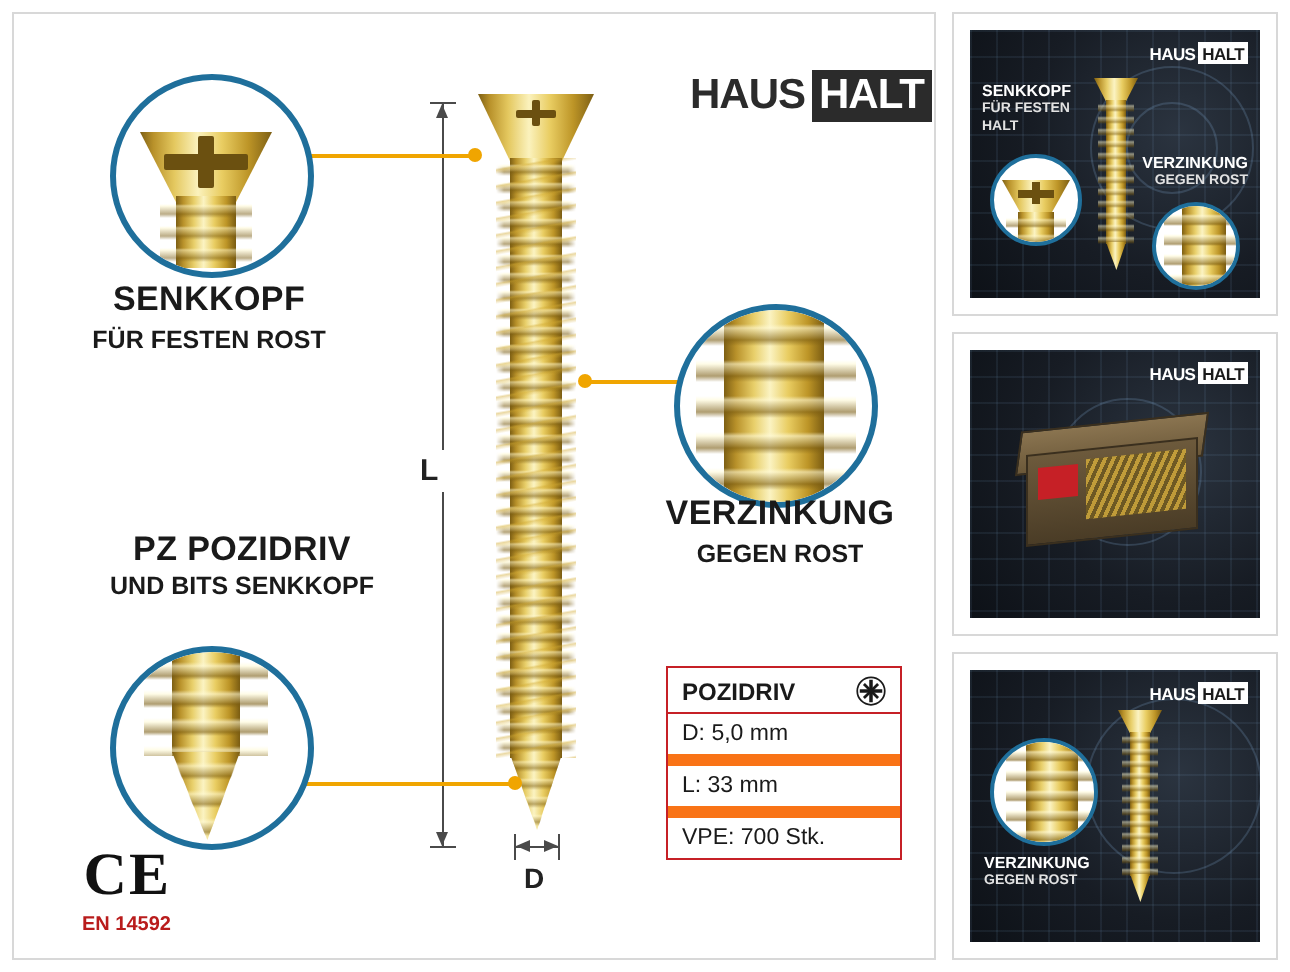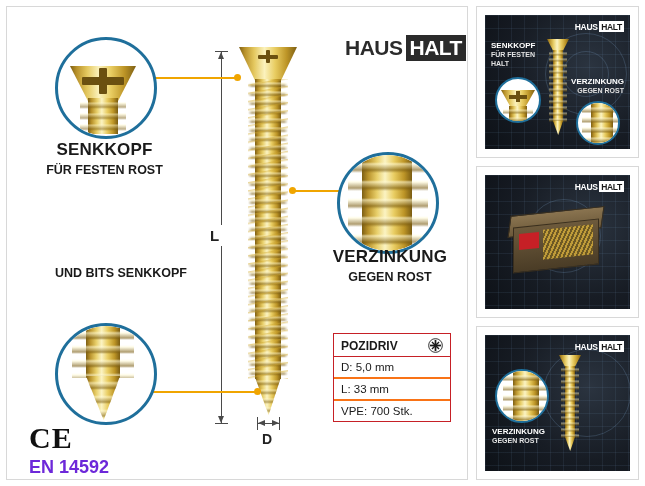--- a/index.html
+++ b/index.html
@@ -439,41 +439,42 @@
   }
   .spec-head-label {
     font-size: 12px;
     font-weight: bold;
     color: #1a1a1a;
   }
   .spec-row {
     font-size: 11.5px;
     color: #1a1a1a;
     padding: 4px 7px;
-    border-bottom: 2px solid #f97316;
+    border-bottom: 6px solid #f97316;
   }
   .spec-row:last-child { border-bottom: none; }
 
   
   .ce {
     position: absolute;
-    left: 22px;
+    left: 34px;
     top: 414px;
+    text-align: right;
   }
   .ce-mark {
     font-size: 30px;
     font-weight: bold;
     color: #111;
     letter-spacing: 1px;
     font-family: "Liberation Serif", serif;
   }
   .ce-norm {
-    font-size: 18px;
-    font-weight: bold;
-    color: #6d28d9;
+    font-size: 10px;
+    font-weight: bold;
+    color: #b91c1c;
     margin-top: 2px;
   }
 
   
   .thumb {
     position: absolute;
     left: 476px;
     width: 163px;
     background: #ffffff;
     border: 1px solid #d8d8d8;
@@ -767,20 +768,21 @@
       <div class="label-title">SENKKOPF</div>
       <div class="label-sub">FÜR FESTEN ROST</div>
     </div>
 
     <div class="label-block lb-verzinkung">
       <div class="label-title">VERZINKUNG</div>
       <div class="label-sub">GEGEN ROST</div>
     </div>
 
     <div class="label-block lb-pozidriv">
+      <div class="label-title">PZ POZIDRIV</div>
       <div class="label-sub" style="margin-top:0;">UND BITS SENKKOPF</div>
     </div>
 
     <div class="spec">
       <div class="spec-head">
         <span class="spec-head-label">POZIDRIV</span>
         <svg width="15" height="15" viewBox="0 0 24 24">
           <circle cx="12" cy="12" r="11" fill="none" stroke="#1a1a1a" stroke-width="1.4"></circle>
           <rect x="10.6" y="3" width="2.8" height="18" fill="#1a1a1a"></rect>
           <rect x="3" y="10.6" width="18" height="2.8" fill="#1a1a1a"></rect>

